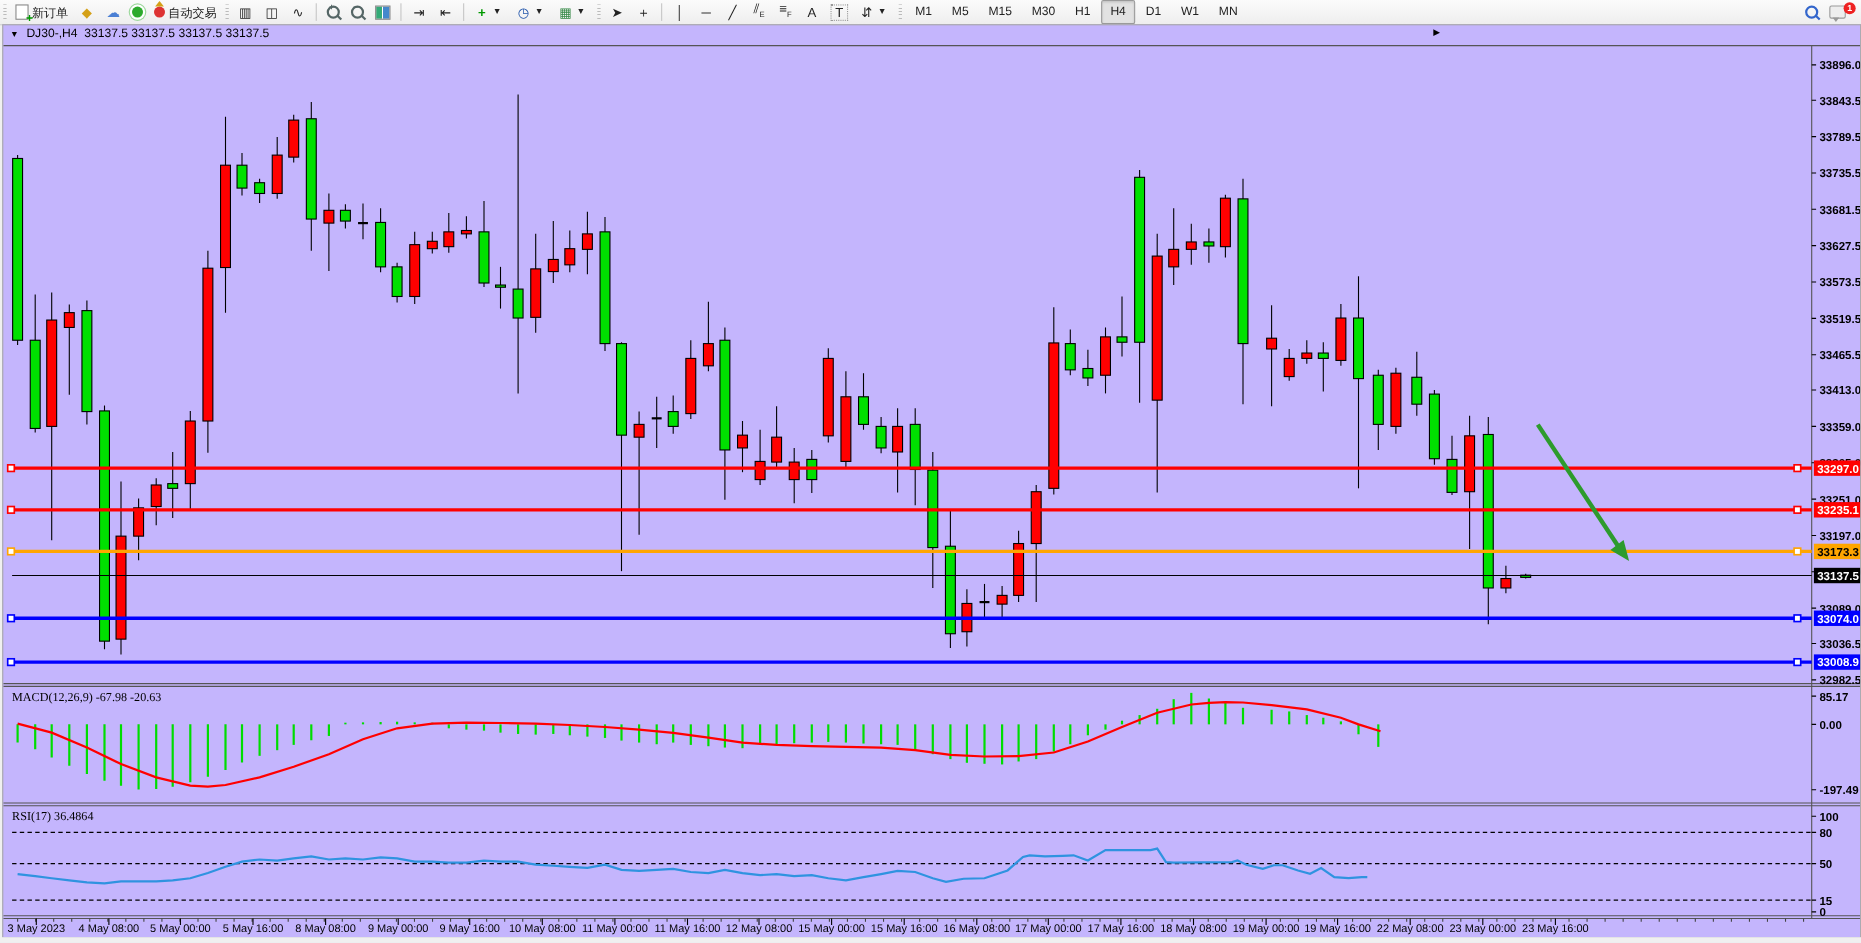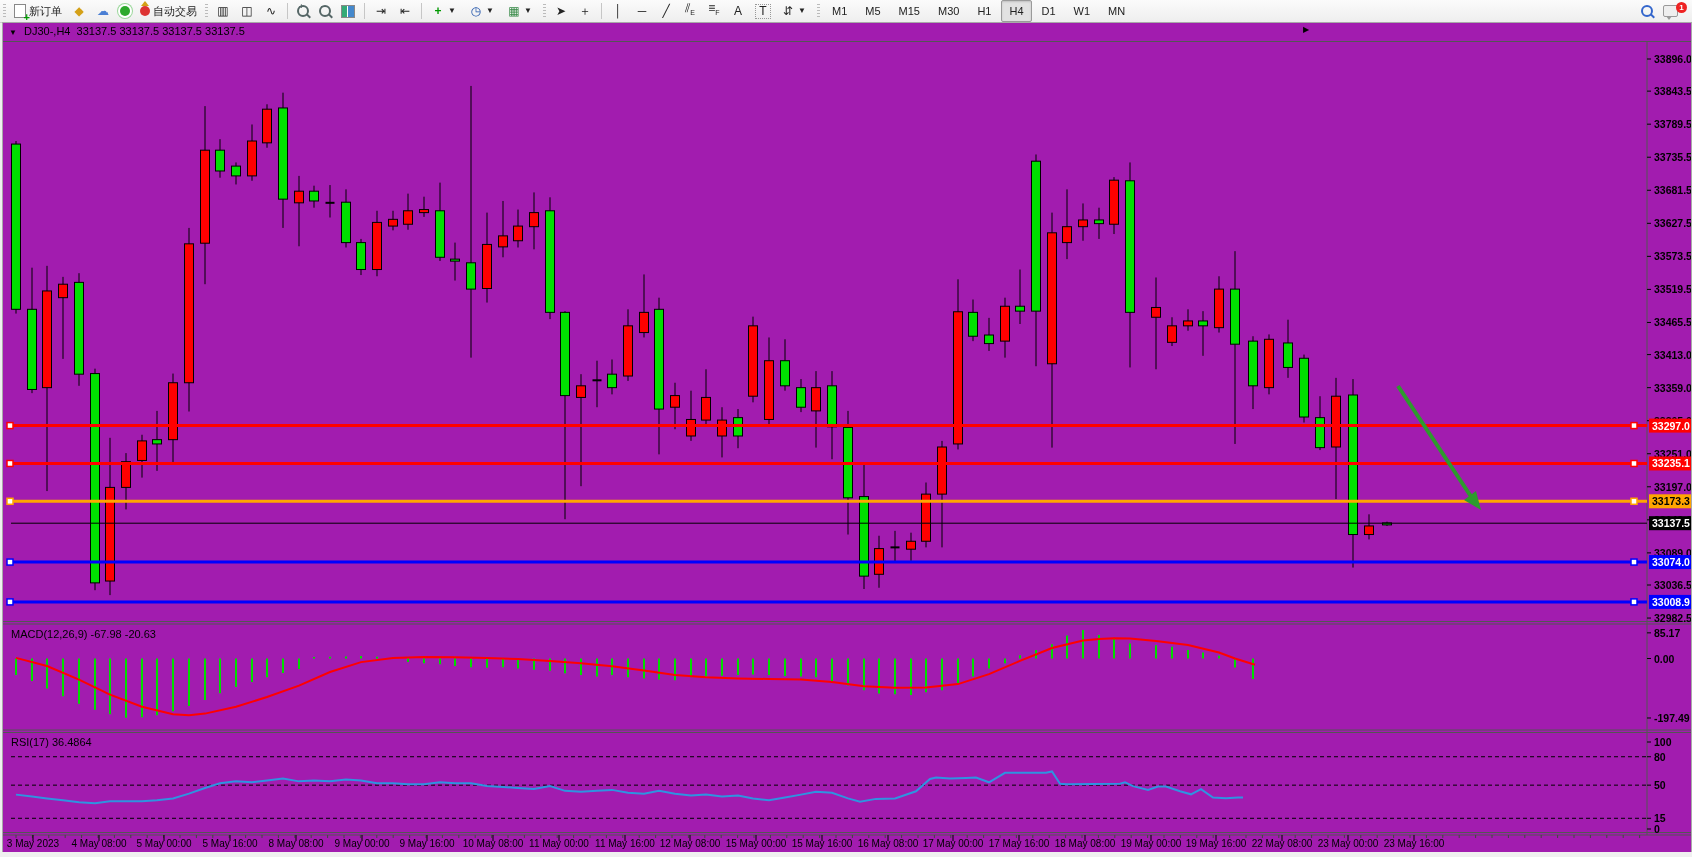--- a/index.html
+++ b/index.html
@@ -21,25 +21,25 @@
   .ic-mag{width:8px;height:8px;border:2px solid #566;border-radius:50%;display:inline-block;position:relative;}
   .ic-mag:after{content:"";position:absolute;width:5px;height:2px;background:#566;transform:rotate(45deg);right:-4px;bottom:-2px;}
   .ic-mag i{position:absolute;top:-4px;left:0px;font:bold 8px/8px "Liberation Sans",sans-serif;color:#566;font-style:normal;}
   .ic-mag.blue{border-color:#36c;}.ic-mag.blue:after{background:#36c;}
   .ic-grid{width:12px;height:11px;display:inline-block;background:
     linear-gradient(90deg,#3a7 0 5px,#fff 5px 6px,#48c 6px 12px);border:1px solid #888;}
   .ic-chat{width:13px;height:10px;background:#eee;border:1px solid #999;border-radius:2px;display:inline-block;position:relative;}
   .ic-chat:after{content:"";position:absolute;left:2px;bottom:-4px;border-left:3px solid transparent;border-right:3px solid transparent;border-top:4px solid #999;}
   .badge{position:absolute;top:1px;right:-6px;background:#e22;color:#fff;border-radius:50%;width:11px;height:11px;
     font:bold 8px/11px "Liberation Sans",sans-serif;text-align:center;}
-  .chart-window{position:absolute;left:2px;top:22px;width:1688px;height:829px;background:#a21caf;border:1px solid #a9a9a9;}
+  .chart-window{position:absolute;left:2px;top:22px;width:1688px;height:829px;background:#c4b5fd;border:1px solid #a9a9a9;}
   .chart-title{position:absolute;left:6px;top:2px;font-size:11px;color:#000;z-index:5;}
   .chart-title .caret{font-size:8px;margin-right:4px;}
   .mini-arrow{position:absolute;left:1300px;top:2px;font-size:8px;z-index:5;}
-  .panel-label{position:absolute;left:8px;font-size:11px;color:#000;z-index:5;}
+  .panel-label{position:absolute;left:8px;font-size:11px;color:#000;z-index:5;font-family:Liberation Serif, serif;}
   svg{position:absolute;left:0;top:0;}
   svg text{font-family:"Liberation Sans",sans-serif;}
   .bottom-strip{position:absolute;left:0;bottom:0;width:1692px;height:5px;background:#f0f0f0;}
 </style>
 </head>
 <body>
 
 <div class="toolbar">
   <span class="grip"></span>
   <span class="tbtn">

